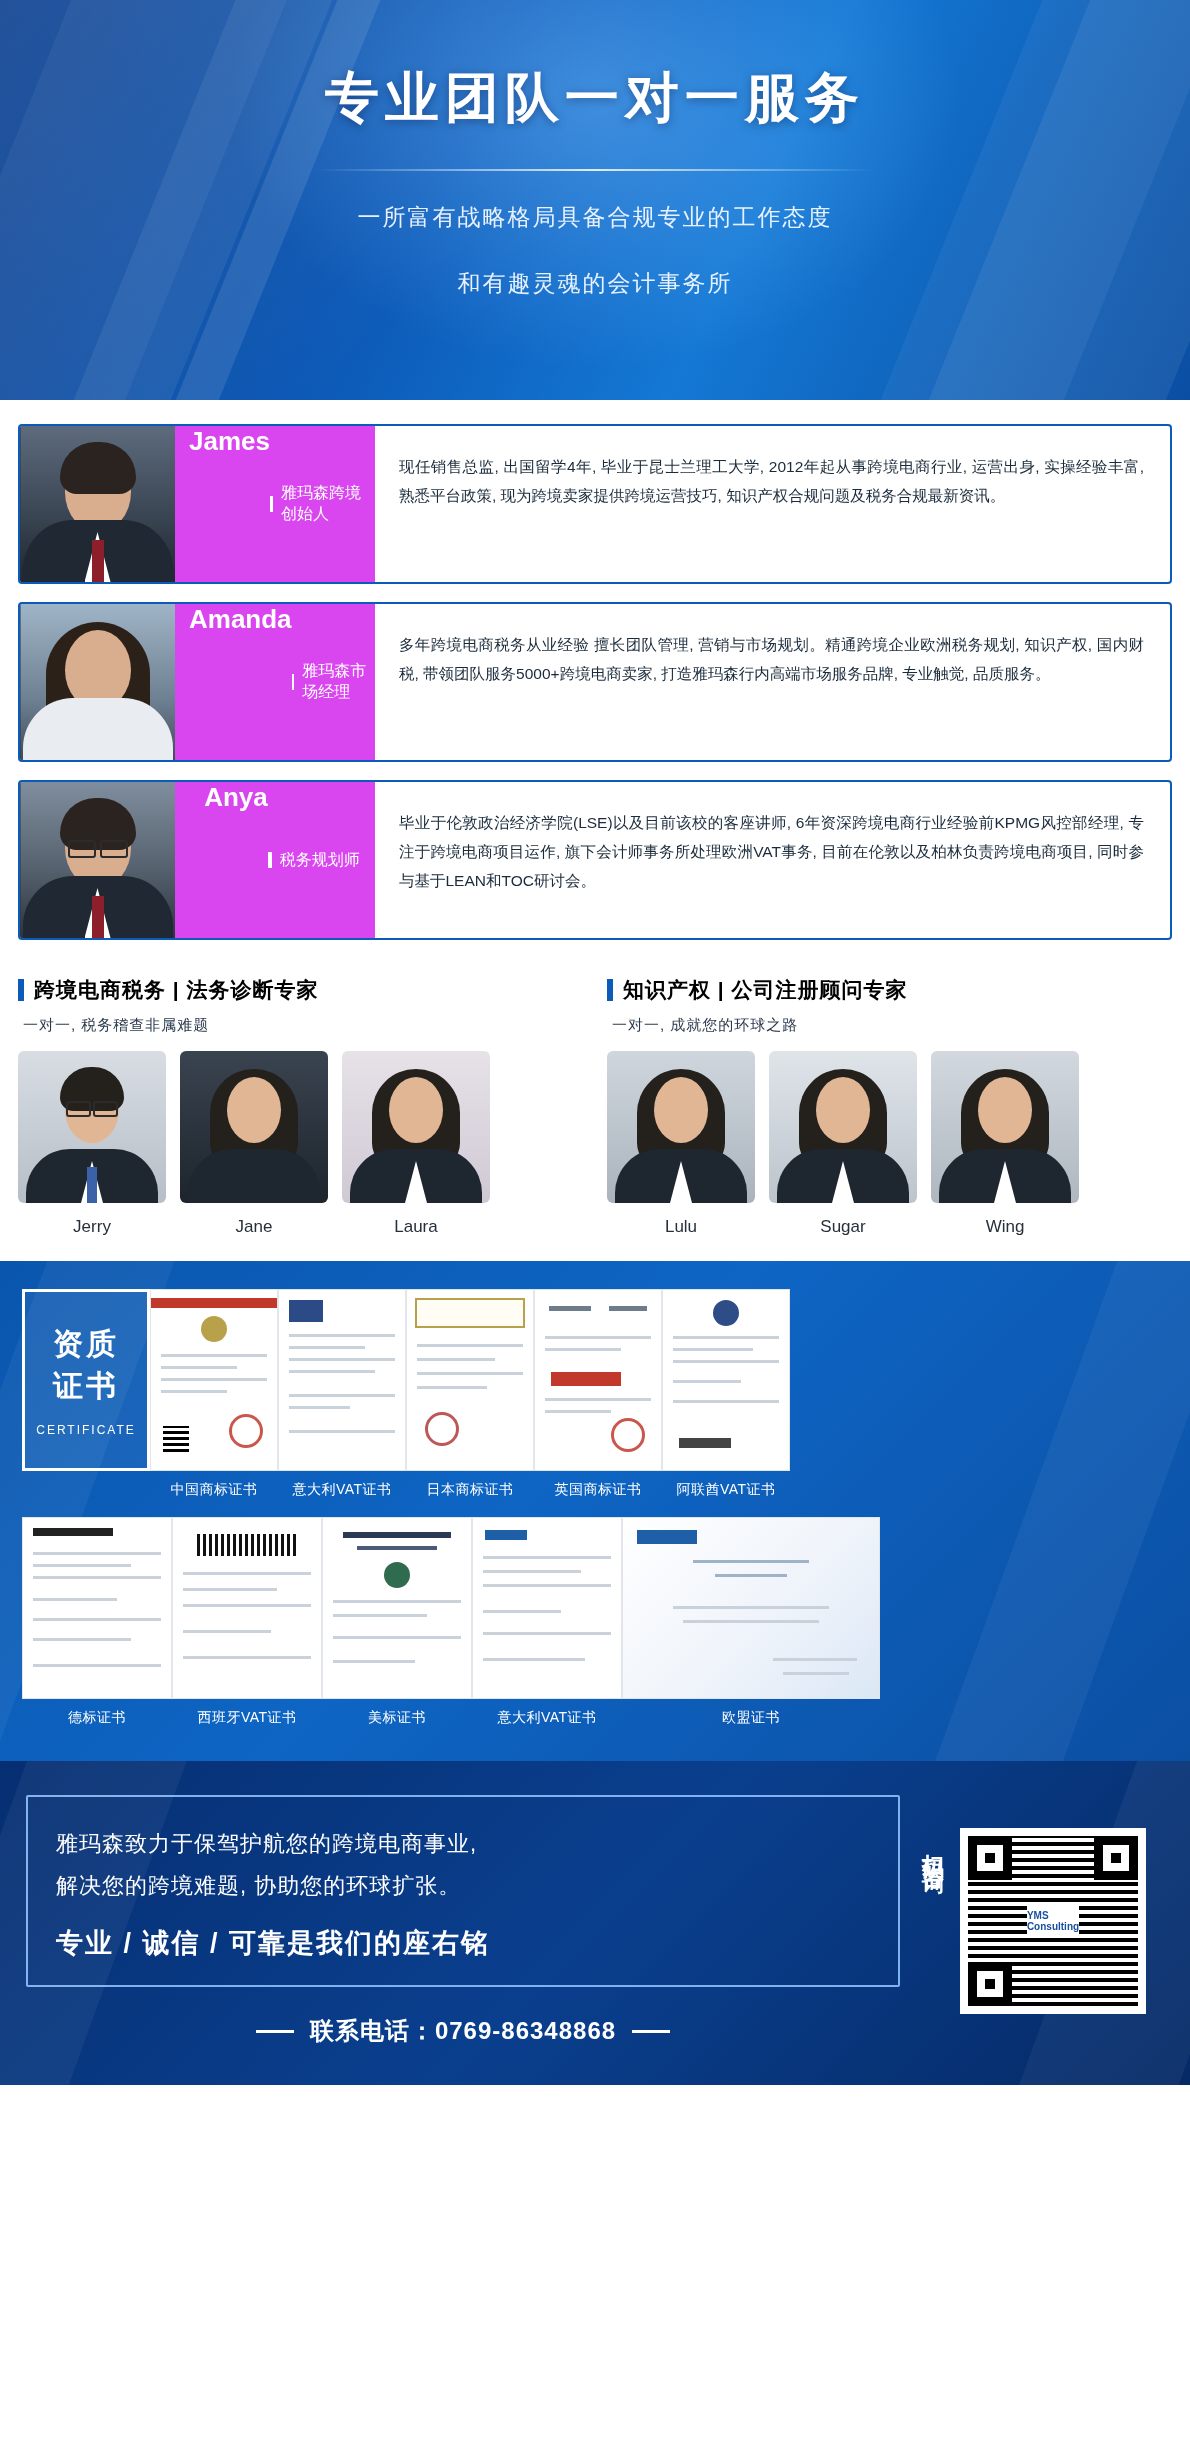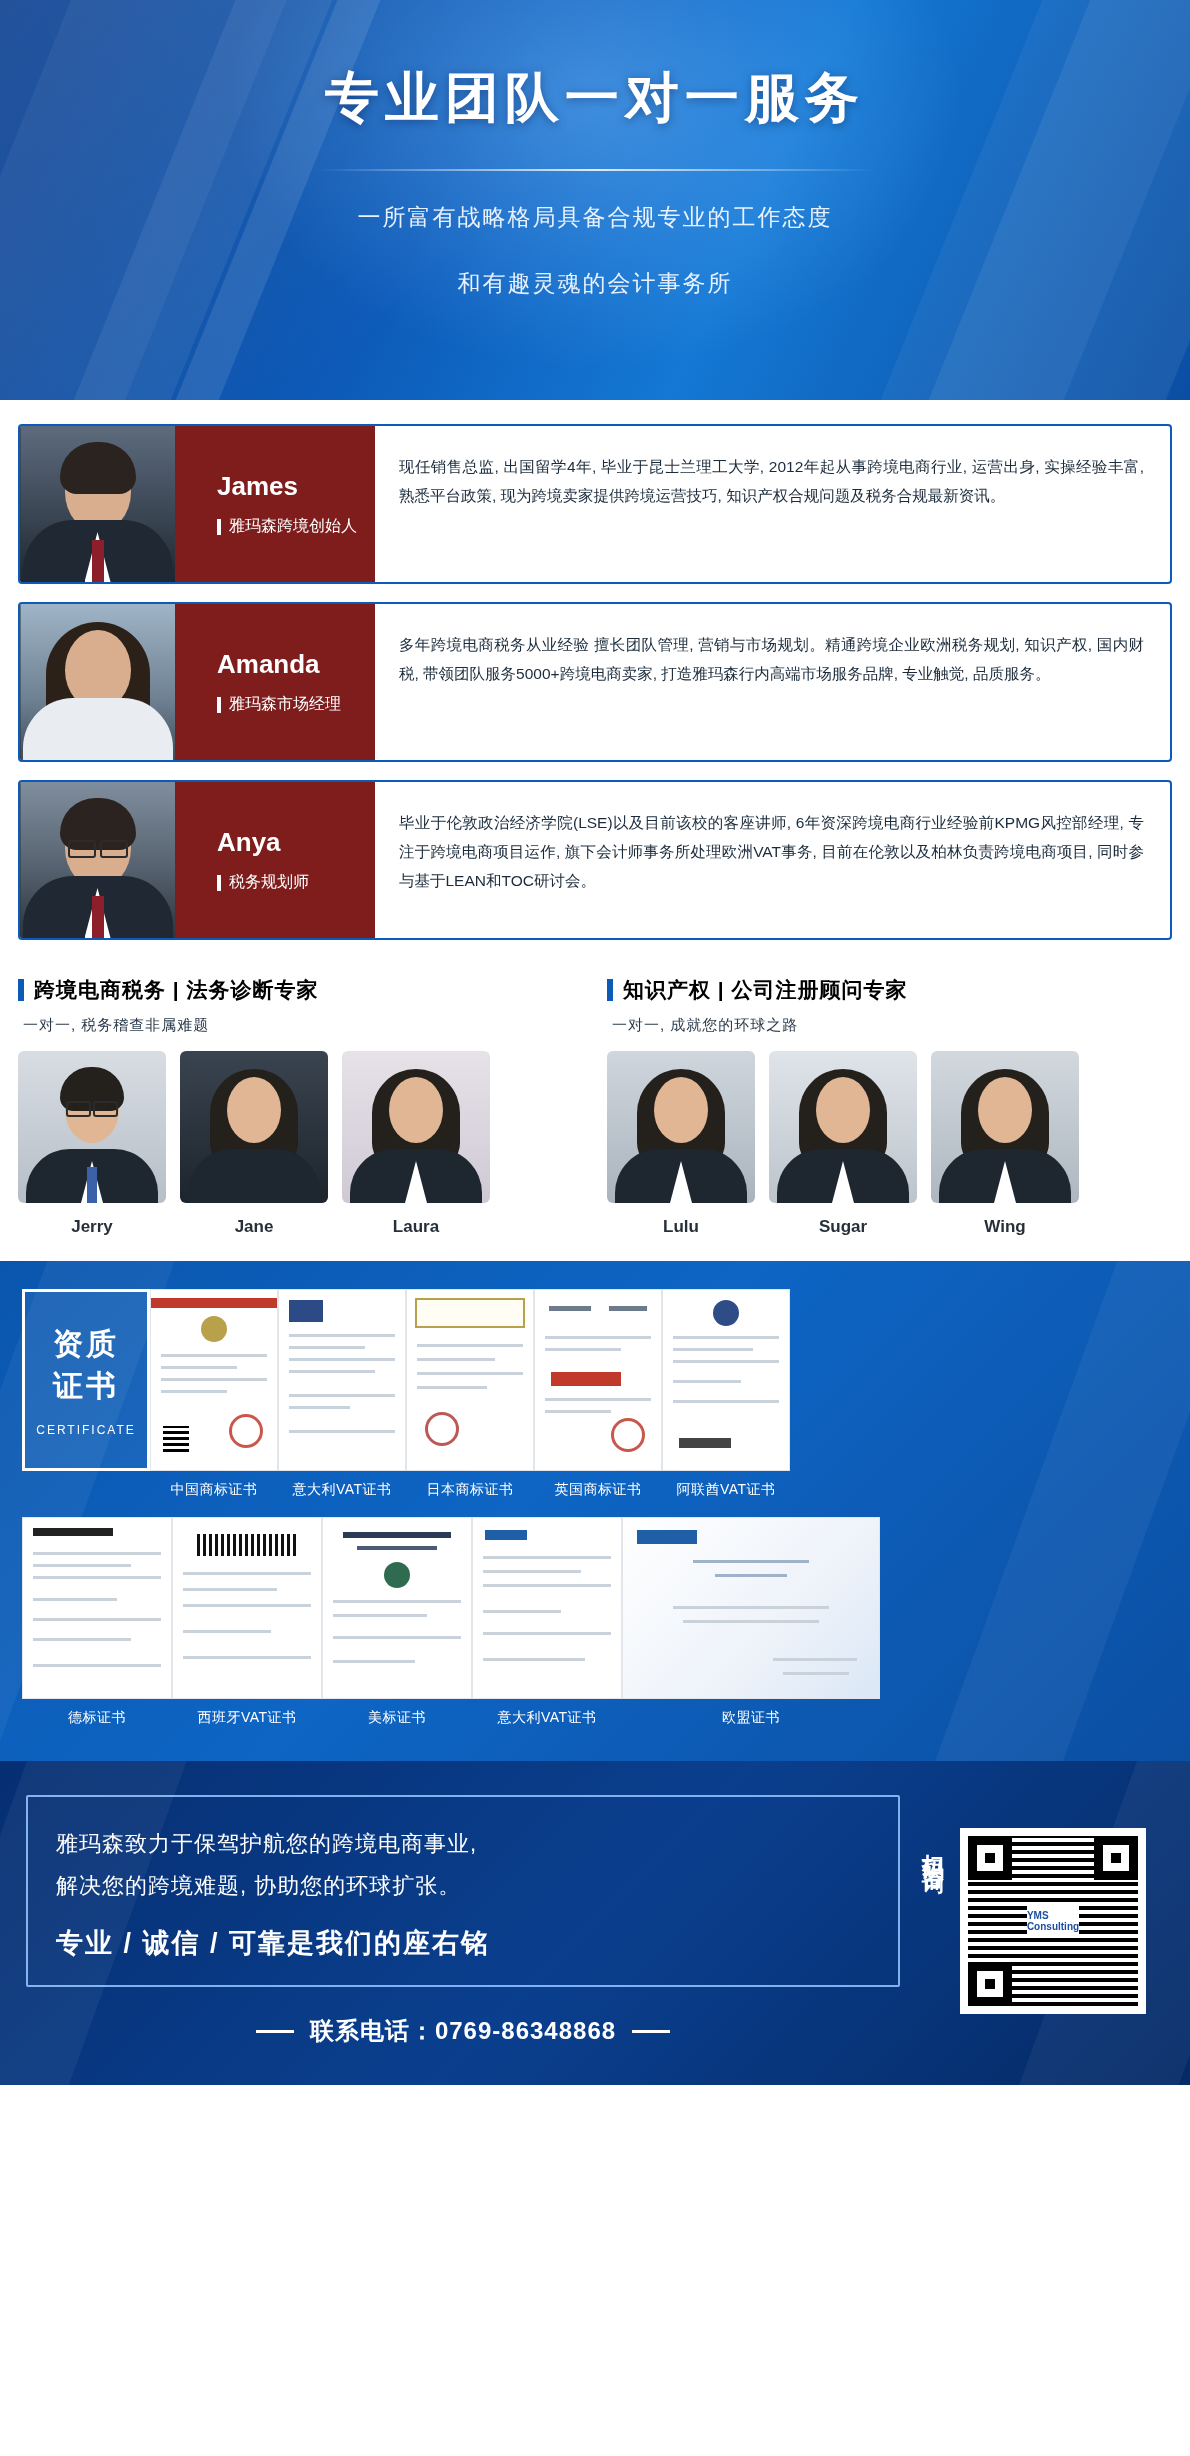--- a/index.html
+++ b/index.html
@@ -50,22 +50,22 @@
   }
 
   
   .team { padding: 24px 18px 6px; }
   .member{
     display:flex; align-items:stretch; height:160px; margin-bottom:18px;
     border:2px solid #0d5bb9; border-radius:4px; background:#fff; overflow:hidden;
   }
   .m-photo{ width:155px; flex:0 0 155px; background:#2a3442; position:relative; overflow:hidden;}
   .m-name{
-    width:200px; flex:0 0 200px; background:#7f1d1d; color:#fff;
-    display:flex; flex-direction:column; justify-content:center; padding-left:42px;
+    width:200px; flex:0 0 200px; background:#d946ef; color:#fff;
+    display:flex; flex-direction:row; justify-content:center; padding-left:14px;
   }
   .m-name .nm{ font-size:26px; font-weight:bold; margin-bottom:14px;}
   .m-name .role{ font-size:16px; display:flex; align-items:center;}
   .m-name .role:before{
     content:""; display:inline-block; width:4px; height:16px; background:#fff; margin-right:8px;
   }
   .m-desc{
     flex:1; padding:26px 26px 20px 24px; color:#1b2b3b; font-size:15.5px; line-height:29px;
     text-align:justify;
   }
@@ -114,21 +114,21 @@
   .specialists{ padding: 12px 18px 0; display:flex; gap:24px; }
   .spec-col{ flex:1; }
   .spec-title{
     display:flex; align-items:center; font-size:21px; font-weight:bold; color:#000000;
     letter-spacing:1px;
   }
   .spec-title:before{
     content:""; display:inline-block; width:6px; height:22px; background:#0d5bb9; margin-right:10px;
   }
   .spec-sub{ font-size:15px; color:#2b3a4b; margin:12px 0 16px 5px; letter-spacing:1px; }
-  .spec-grid{ display:flex; gap:14px;font-weight:bold; }
+  .spec-grid{ display:flex; gap:14px; }
   .spec-person{ width:148px; }
   .spec-photo{ width:148px; height:152px; border-radius:6px; position:relative; overflow:hidden; }
   .spec-name{ text-align:center; font-size:17px; color:#27303a; margin-top:14px; }
 
   .bg-a{ background:linear-gradient(180deg,#d8dde3 0%,#b6bec7 100%); }
   .bg-b{ background:linear-gradient(180deg,#3a4450 0%,#1d242c 100%); }
   .bg-c{ background:linear-gradient(180deg,#e6e2e8 0%,#cfc9d4 100%); }
   .bg-d{ background:linear-gradient(180deg,#cfd6dd 0%,#aab3bd 100%); }
   .bg-e{ background:linear-gradient(180deg,#dfe4e9 0%,#bcc4cc 100%); }
   .bg-f{ background:linear-gradient(180deg,#d2d8de 0%,#aeb7c0 100%); }

